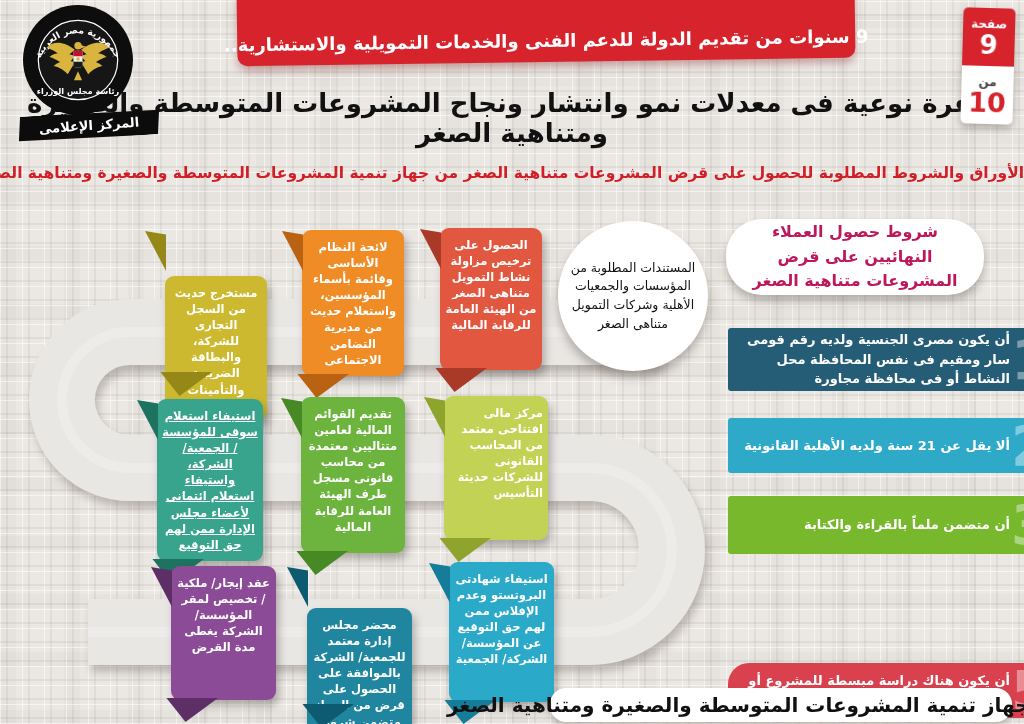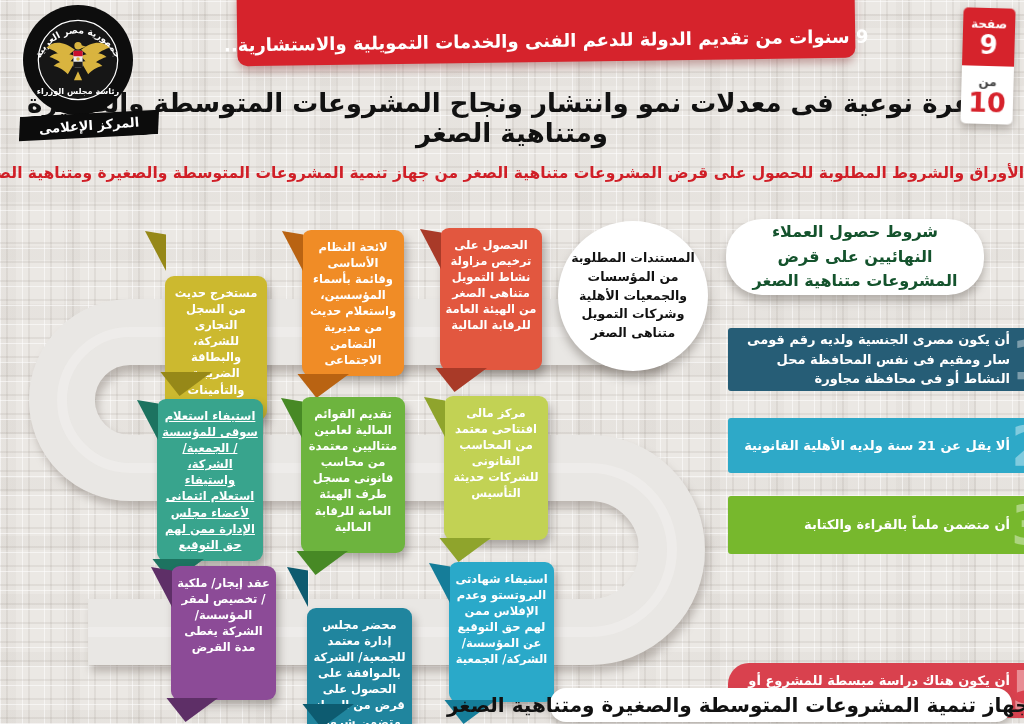--- a/index.html
+++ b/index.html
@@ -44,21 +44,21 @@
     font-size:26px;font-weight:bold;z-index:6;letter-spacing:-.5px;}
   .sub-title{position:absolute;left:0;top:164px;width:1024px;text-align:center;
     font-size:15.5px;font-weight:bold;white-space:nowrap;z-index:6;}
   
   .road{position:absolute;left:0;top:0;z-index:1;pointer-events:none;
     filter:drop-shadow(3px 7px 4px rgba(110,100,92,.38));}
   
   .doc-circle{
     position:absolute;left:558px;top:221px;width:150px;height:150px;border-radius:50%;background:#fff;
     box-shadow:0 7px 10px rgba(95,88,80,.4);display:flex;align-items:center;justify-content:center;
-    text-align:center;font-size:12.5px;font-weight:bold;color:#111;line-height:1.5;padding:10px;z-index:4;
+    text-align:center;font-size:12.5px;font-weight:normal;color:#111;line-height:1.5;padding:10px;z-index:4;
   }
   
   .ribbon{position:absolute;z-index:3;}
   .ribbon .body{width:100%;height:100%;border-radius:9px;color:#fff;font-weight:bold;font-size:11.5px;
     line-height:1.4;text-align:center;padding:9px 5px;box-shadow:3px 6px 8px rgba(60,52,46,.35);}
   .ribbon .fold-t{position:absolute;top:1px;right:100%;width:21px;height:40px;margin-right:-1px;
     clip-path:polygon(0 0,100% 9%,100% 100%);}
   .ribbon .fold-b{position:absolute;bottom:-22px;left:-9px;width:56px;height:24px;
     clip-path:polygon(8% 0,100% 0,42% 100%);}
   .r0{left:440px;top:228px;width:102px;height:142px;}
@@ -67,21 +67,21 @@
   .r3{left:444px;top:396px;width:104px;height:144px;}
   .r4{left:301px;top:397px;width:104px;height:156px;}
   .r5{left:157px;top:399px;width:106px;height:162px;}
   .r6{left:449px;top:562px;width:105px;height:140px;}
   .r7{left:307px;top:566px;width:105px;height:140px;}
   .r8{left:171px;top:566px;width:105px;height:134px;}
   
   .cond-title{
     position:absolute;left:726px;top:219px;width:258px;height:76px;background:#fff;border-radius:36px;
     box-shadow:0 6px 9px rgba(95,88,80,.4);display:flex;align-items:center;justify-content:center;
-    text-align:center;font-size:16px;font-weight:bold;color:#14532d;line-height:1.55;padding:0 14px;z-index:4;
+    text-align:center;font-size:16px;font-weight:bold;color:#be185d;line-height:1.55;padding:0 14px;z-index:4;
   }
   .cond{position:absolute;left:728px;width:328px;border-radius:3px;color:#fff;display:flex;
     align-items:center;z-index:3;margin-top:32px;}
   .cond .txt{width:100%;padding:4px 14px 4px 46px;font-size:13px;font-weight:bold;line-height:1.5;
     text-align:right;}
   .cond .num{position:absolute;left:auto;right:-236px;}
   .cond .num{position:absolute;left:6px;right:auto;top:50%;transform:translateY(-50%);
     font-size:56px;font-weight:bold;color:rgba(255,255,255,.4);line-height:1;}
   .c0{top:296px;height:63px;}
   .c1{top:386px;height:55px;}
@@ -170,21 +170,21 @@
     <div class="body" style="background-color: rgb(240, 140, 38);">لائحة النظام الأساسى وقائمة بأسماء المؤسسين، واستعلام حديث من مديرية التضامن الاجتماعى</div>
     <div class="fold-b" style="background-color: rgb(185, 99, 18);"></div>
   </div>
   <div class="ribbon r2">
     <div class="fold-t" style="background-color: rgb(150, 136, 24);"></div>
     <div class="body" style="background-color: rgb(204, 185, 47); margin-top: 46px;">مستخرج حديث من السجل التجارى للشركة، والبطاقة الضريبية والتأمينات الاجتماعية</div>
     <div class="fold-b" style="background-color: rgb(150, 136, 24);"></div>
   </div>
   <div class="ribbon r3">
     <div class="fold-t" style="background-color: rgb(143, 164, 44);"></div>
-    <div class="body" style="background-color: rgb(194, 210, 84);">مركز مالى افتتاحى معتمد من المحاسب القانونى للشركات حديثة التأسيس</div>
+    <div class="body" style="background-color: rgb(194, 210, 84); text-align: right;">مركز مالى افتتاحى معتمد من المحاسب القانونى للشركات حديثة التأسيس</div>
     <div class="fold-b" style="background-color: rgb(143, 164, 44);"></div>
   </div>
   <div class="ribbon r4">
     <div class="fold-t" style="background-color: rgb(71, 137, 37);"></div>
     <div class="body" style="background-color: rgb(109, 180, 62);">تقديم القوائم المالية لعامين متتاليين معتمدة من محاسب قانونى مسجل طرف الهيئة العامة للرقابة المالية</div>
     <div class="fold-b" style="background-color: rgb(71, 137, 37);"></div>
   </div>
   <div class="ribbon r5">
     <div class="fold-t" style="background-color: rgb(29, 115, 96);"></div>
     <div class="body" style="background-color: rgb(56, 164, 141); text-decoration: underline;">استيفاء استعلام سوقى للمؤسسة / الجمعية/ الشركة، واستيفاء استعلام ائتمانى لأعضاء مجلس الإدارة ممن لهم حق التوقيع</div>

